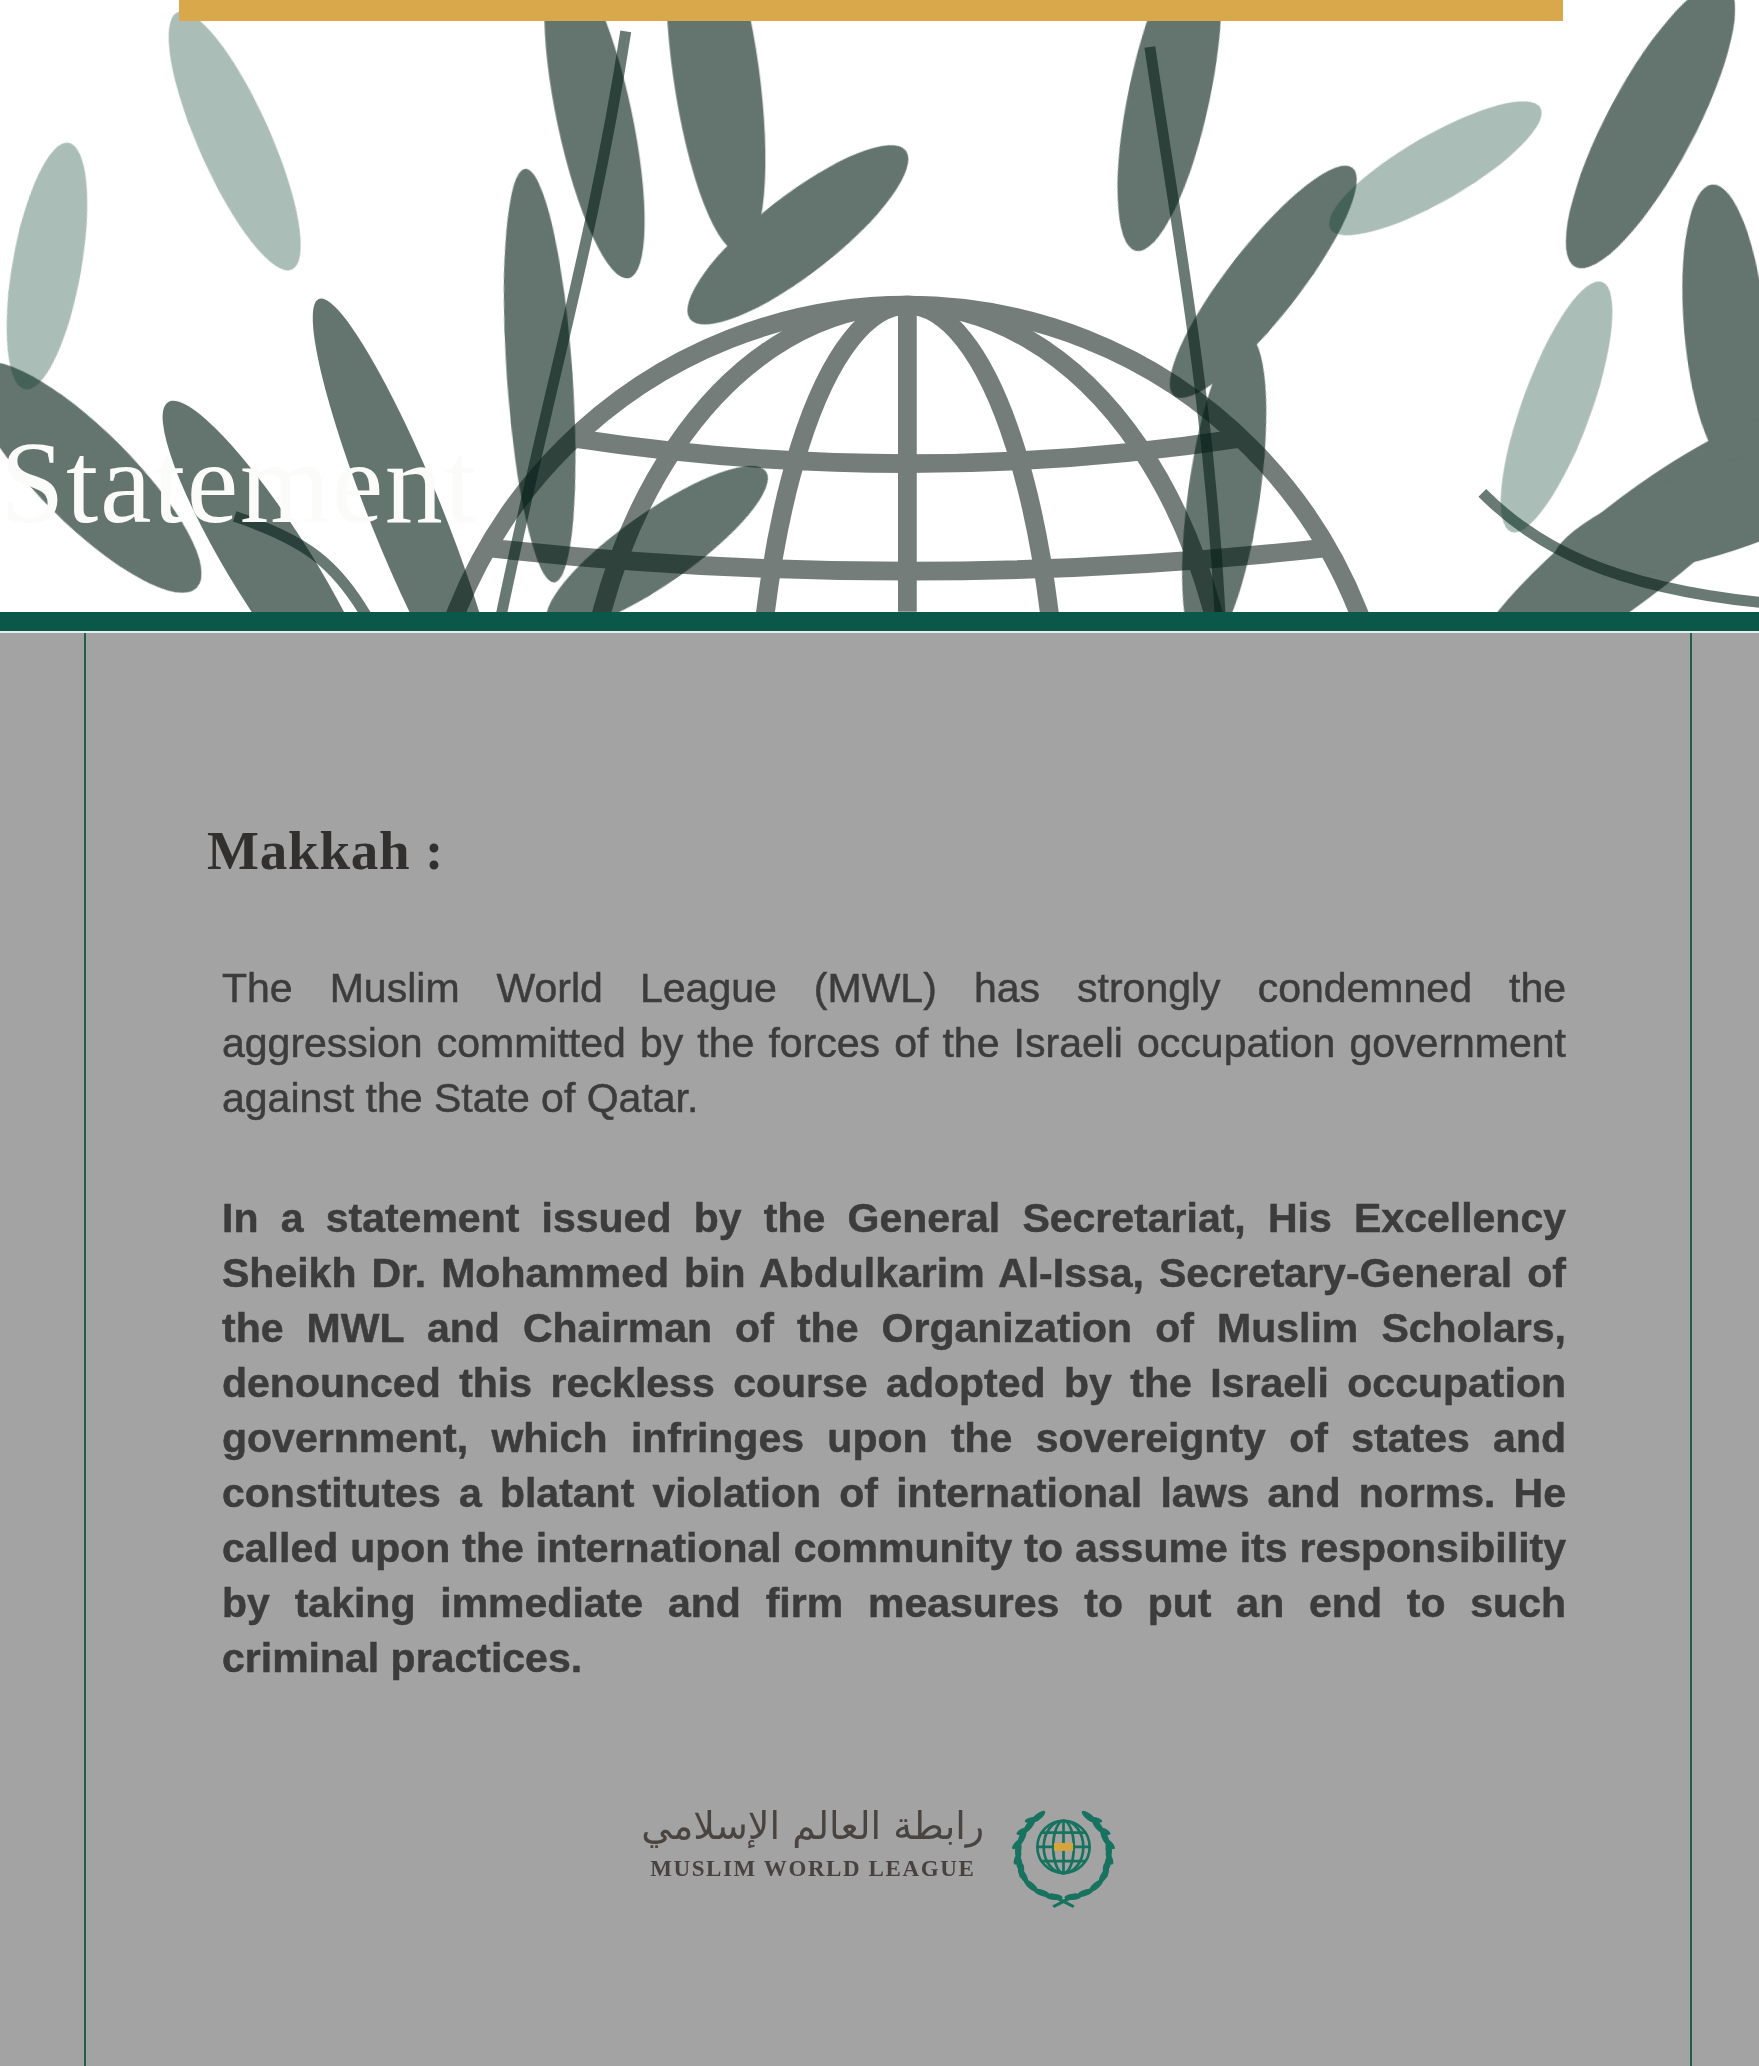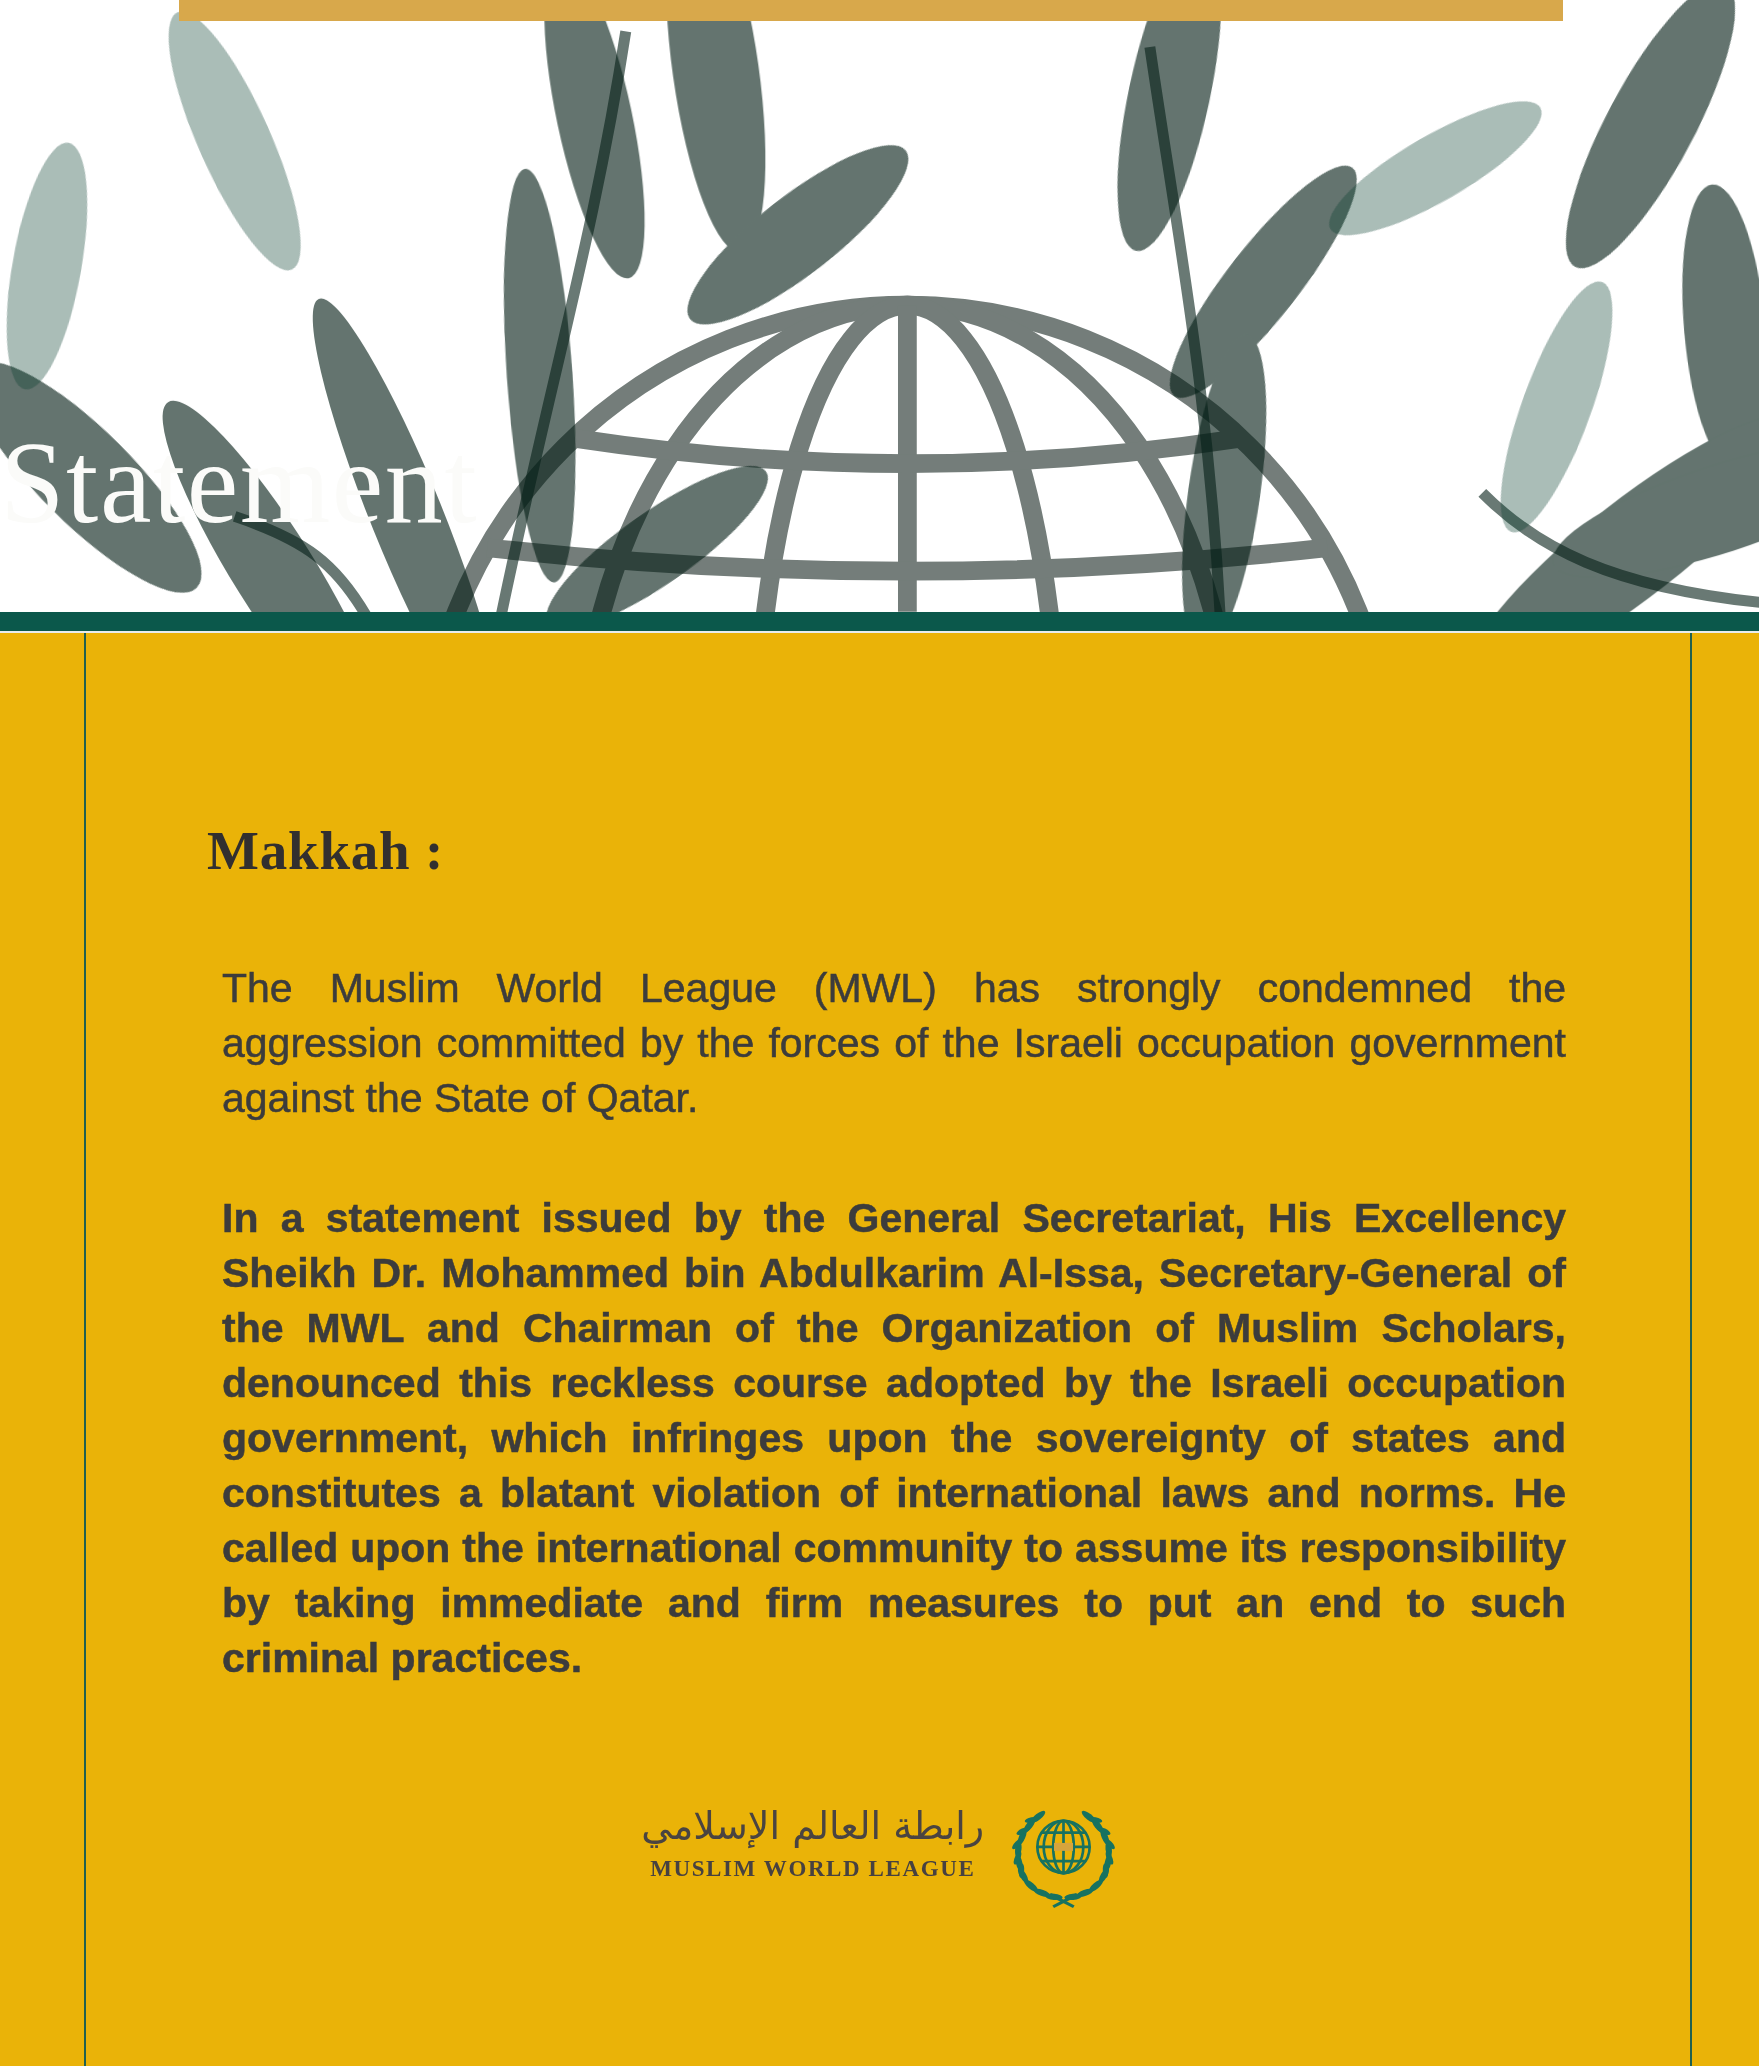--- a/index.html
+++ b/index.html
@@ -25,21 +25,21 @@
     text-align:left;color:#fbfbf9;
     font-family:"Liberation Serif","DejaVu Serif",serif;
     font-weight:400;font-size:116px;line-height:125px;letter-spacing:1.6px;
   }
   .teal-strip{
     position:absolute;left:0;top:612px;width:1760px;height:19px;
     background:#0b584b;border-bottom:2.3px solid #e9eded;
   }
   
   .content{
-    position:absolute;left:0;top:633px;width:1760px;height:1433px;background:#eab308;
+    position:absolute;left:0;top:633px;width:1760px;height:1433px;background:#a3a3a3;
   }
   .rule{position:absolute;top:0;bottom:0;width:1.6px;background:#20604f;}
   .rule-left{left:84px;}
   .rule-right{left:1690px;}
   .dateline{
     position:absolute;left:207px;top:186px;margin:0;
     font-family:"Liberation Serif","DejaVu Serif",serif;
     font-size:55px;font-weight:700;color:#322f2f;letter-spacing:0.8px;
   }
   .para{

